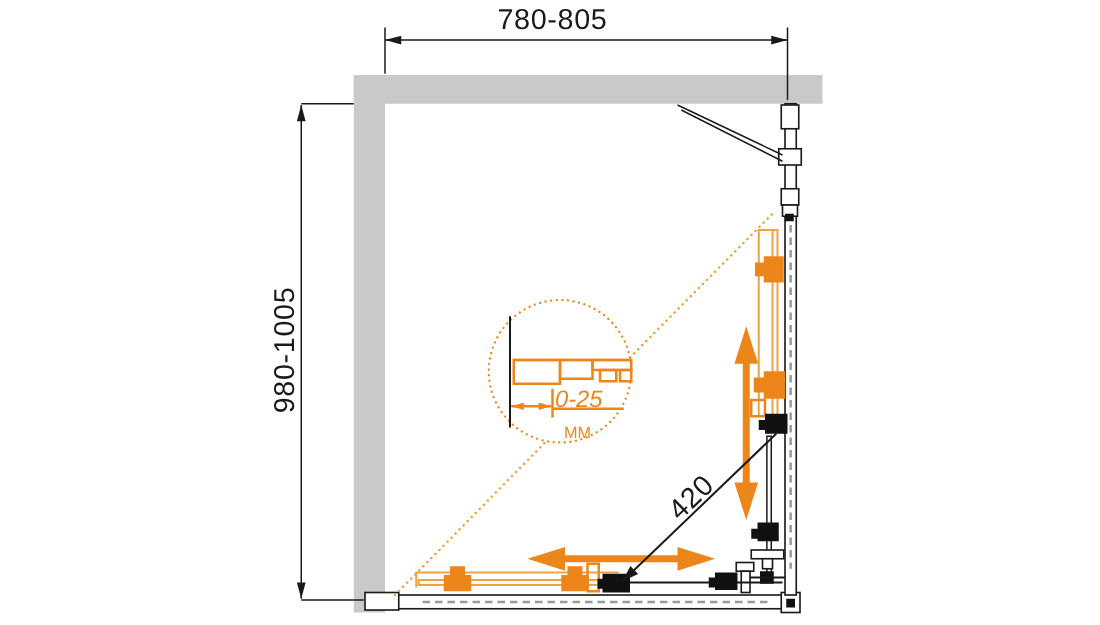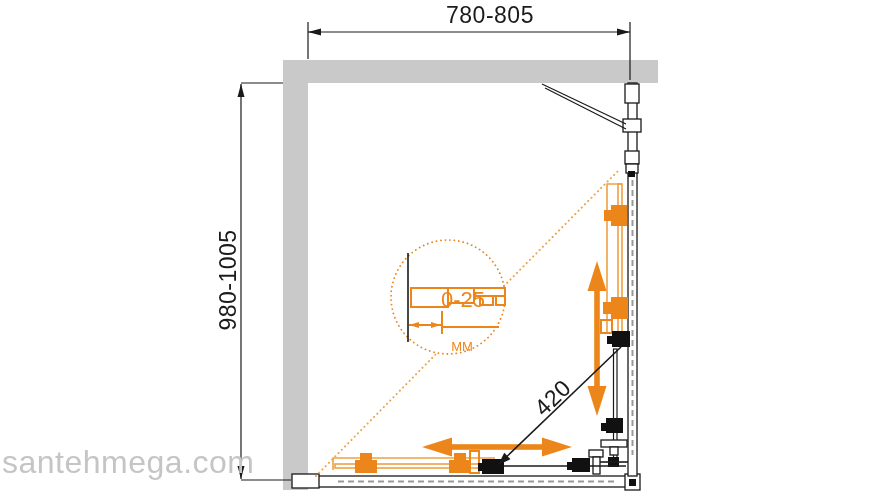--- a/index.html
+++ b/index.html
@@ -19,33 +19,33 @@
   }
   #stage svg{position:absolute;left:0;top:0;}
   .lbl{
     position:absolute;
     color:var(--line);
     font-size:23px;
     letter-spacing:0.5px;
     white-space:nowrap;
     line-height:1;
   }
-  .lbl-dim-top{left:420px;top:4px;width:140px;text-align:center;}
+  .lbl-dim-top{left:398px;top:4px;width:140px;text-align:left;}
   .lbl-dim-left{
     left:228px;top:280px;
     transform:translate(-50%,-50%) rotate(-90deg);
   }
   .lbl-dim-diag{
     left:553px;top:398px;
     transform:translate(-50%,-50%) rotate(-44deg);
   }
   .lbl-detail-value{
-    left:463px;top:300px;
+    left:463px;top:320px;
     transform:translate(-50%,-50%);
-    color:var(--accent);font-size:22px;letter-spacing:0;
+    color:var(--accent);font-size:19px;letter-spacing:0;font-style:italic;
   }
   .lbl-detail-unit{
     left:462px;top:334px;
     transform:translate(-50%,-50%);
     color:var(--accent);font-size:13px;letter-spacing:0;
     text-transform:uppercase;
     margin-top:12px;
   }
   .watermark{
     position:absolute;left:2px;top:444px;
@@ -218,14 +218,13 @@
   <div class="lbl lbl-dim-top">780-805</div>
 
   <div class="lbl lbl-dim-left">980-1005</div>
 
   <div class="lbl lbl-dim-diag">420</div>
 
   <div class="lbl lbl-detail-value">0-25</div>
 
   <div class="lbl lbl-detail-unit">мм</div>
 
-  <div class="watermark">santehmega.com</div>
 </div>
 
 </body></html>

